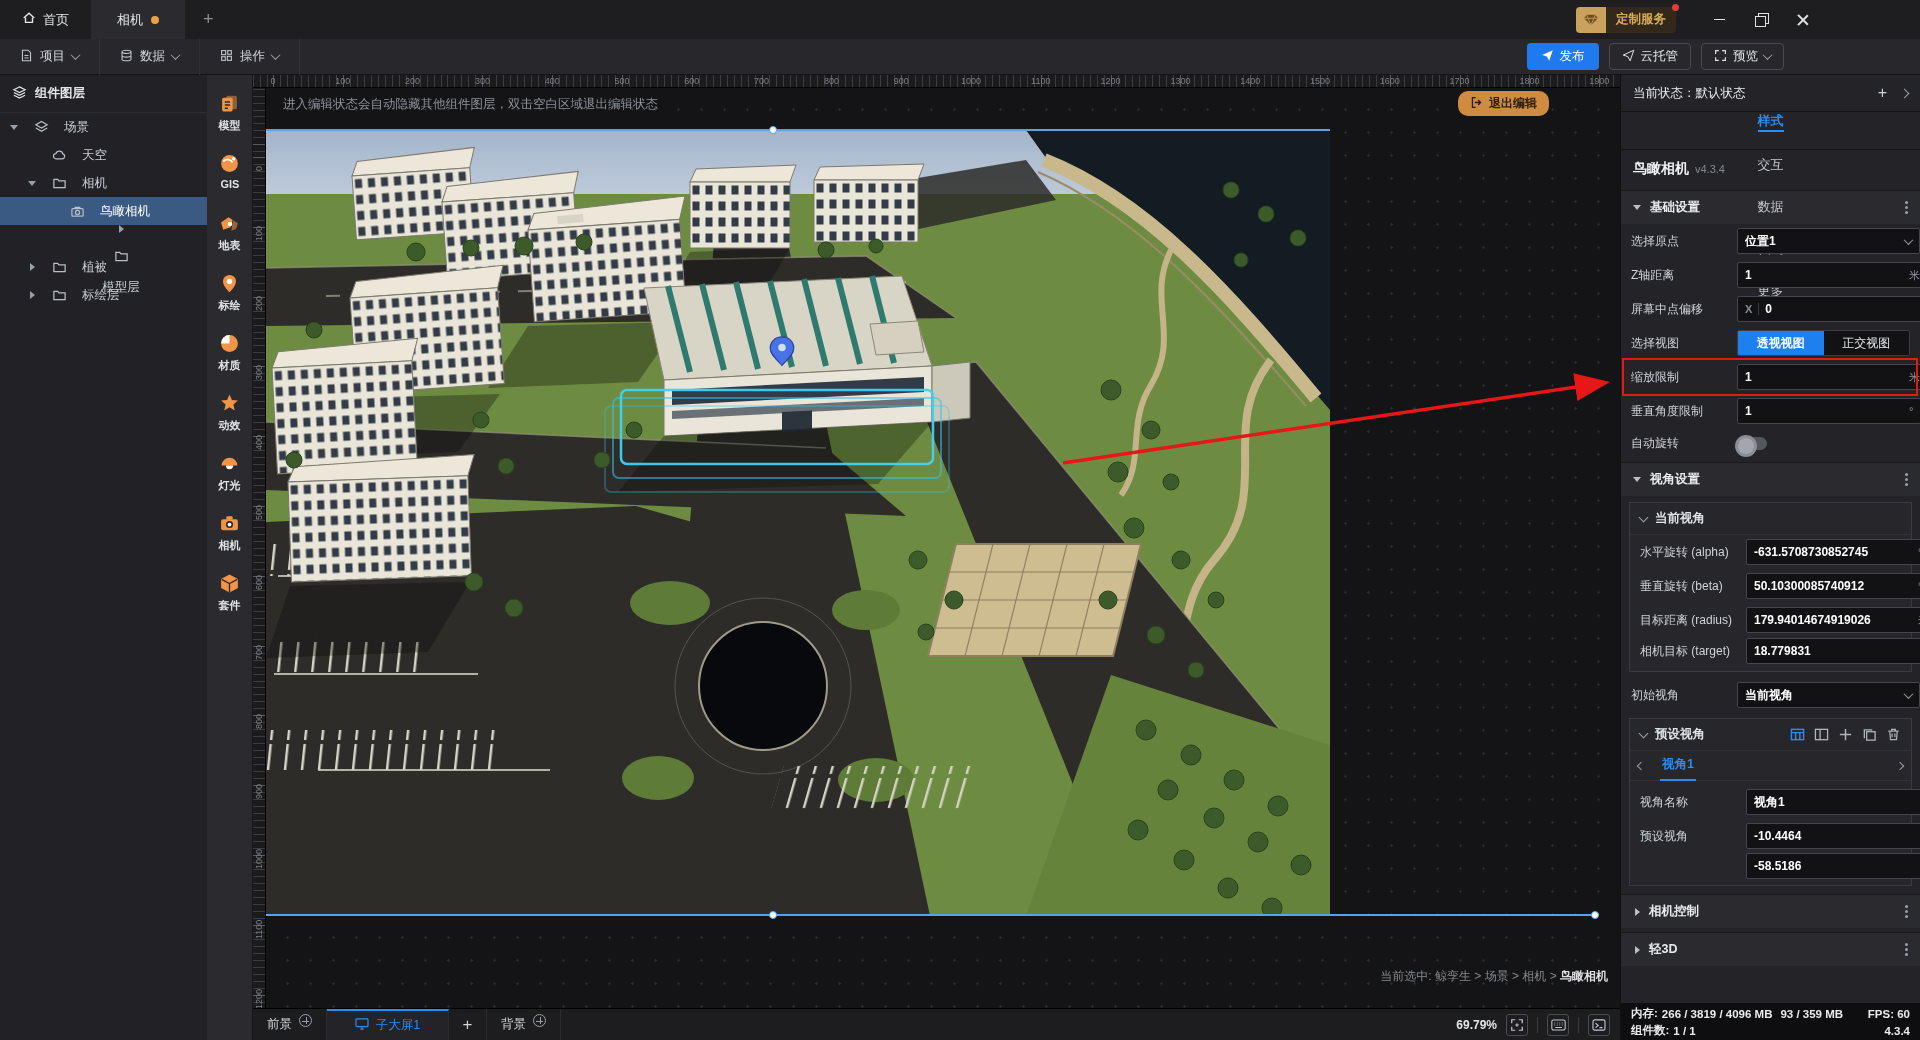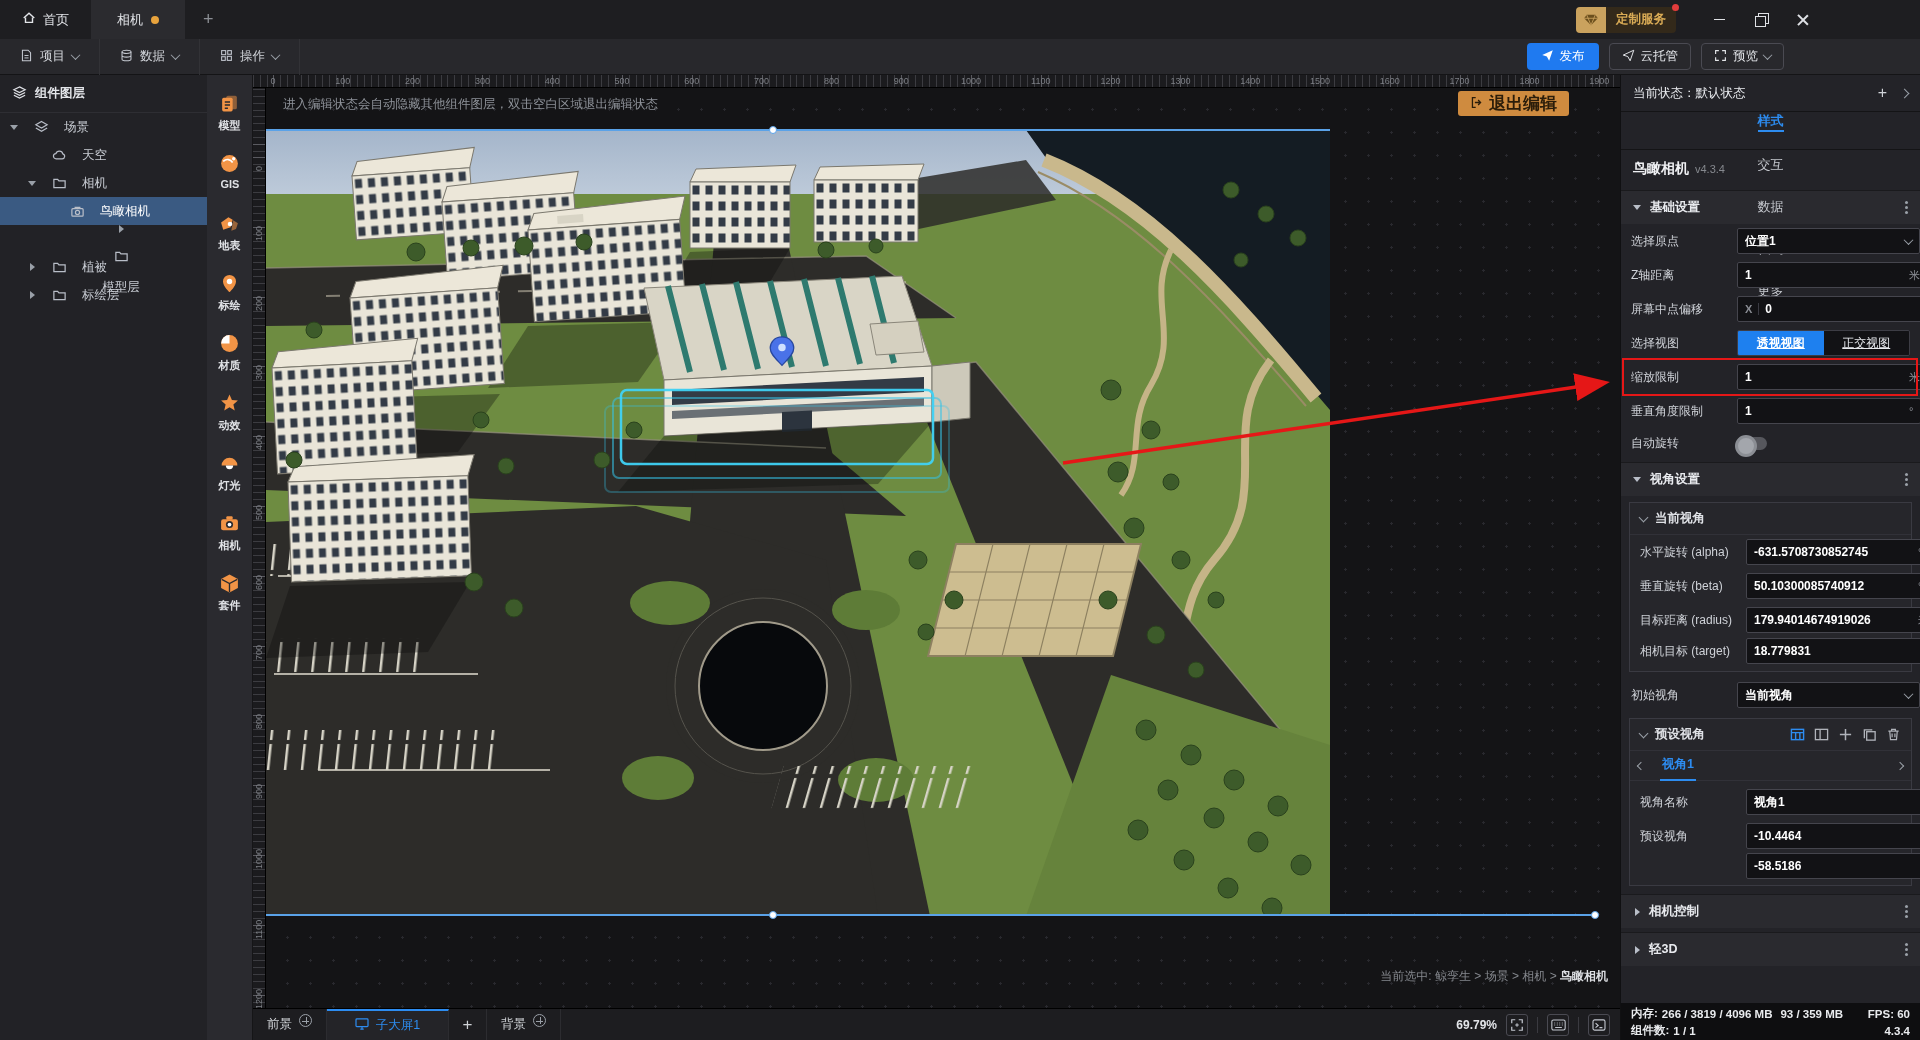--- a/index.html
+++ b/index.html
@@ -66,21 +66,21 @@
     background-image:repeating-linear-gradient(180deg,#5a5a60 0 1px,transparent 1px 69.8px),repeating-linear-gradient(180deg,#3c3c41 0 1px,transparent 1px 6.98px);
     background-position:0 69px; z-index:4; }
   .rl-h { position:absolute; top:1px; font-size:9px; color:#7c7f85; transform:translateX(-50%); }
   .rl-v { position:absolute; left:1px; font-size:9px; color:#7c7f85; transform:rotate(-90deg); transform-origin:left top; }
   #scene { position:absolute; left:13px; top:55px; width:1064px; height:786px; z-index:1; background:#20201f; }
   #scene svg { display:block; width:1064px; height:786px; }
   .sel-line { position:absolute; height:2px; background:#5aa2e8; z-index:2; }
   .sel-dot { position:absolute; width:8px; height:8px; border-radius:50%; background:#fff; border:1.5px solid #5aa2e8; z-index:3; }
   #hint { position:absolute; left:30px; top:21px; color:#8e9299; font-size:12.5px; z-index:3; }
   #exit-edit { position:absolute; left:1205px; top:16px; height:25px; display:flex; align-items:center; gap:6px; padding:0 12px;
-    background:#cf8b3f; border-radius:3px; color:#2b1d0a; font-size:17px; font-weight:700; z-index:3; }
+    background:#cf8b3f; border-radius:10px; color:#2b1d0a; font-size:12px; font-weight:700; z-index:3; }
   #sel-status { position:absolute; right:12px; top:893px; color:#85888e; font-size:12px; z-index:3; }
   #sel-status b { color:#dcdee2; font-weight:700; }
   #anno { position:absolute; left:0; top:0; width:1367px; height:933px; z-index:6; pointer-events:none; }
 
   
   #bottombar { position:absolute; left:253px; top:1008px; width:1367px; height:32px; background:#1d1d20; border-top:1px solid #000;
     display:flex; align-items:stretch; }
   .bb-sec { display:flex; align-items:center; gap:4px; padding:0 14px; border-right:1px solid #2c2c30; color:#cfd2d6; font-size:12.5px; }
   .bb-tab { width:122px; display:flex; align-items:center; justify-content:center; gap:7px; background:#242428; border-top:2px solid #2d8cf0;
     border-right:1px solid #2c2c30; color:#2d8cf0; font-size:12.5px; }
@@ -107,21 +107,21 @@
   .rp-sec { height:34px; display:flex; align-items:center; gap:8px; padding:0 12px; background:#2a2a2f; border-top:1px solid #1a1a1d; color:#e8eaee; font-weight:700; font-size:12.5px; }
   .kebab { margin-left:auto; width:3px; height:3px; border-radius:50%; background:#9aa0a8; box-shadow:0 -5px 0 #9aa0a8,0 5px 0 #9aa0a8; }
   .rp-row { display:flex; align-items:center; min-height:34px; padding:0 10px; position:relative; }
   .rp-label { width:106px; flex:0 0 106px; color:#cfd2d8; font-size:12px; }
   .rp-ctrl { flex:1; display:flex; gap:8px; align-items:center; }
   .inp { flex:1; display:flex; align-items:center; height:26px; background:#121215; border:1px solid #45454d; border-radius:2px; padding:0 7px; overflow:hidden; }
   .inp input { flex:1; min-width:0; background:transparent; border:none; outline:none; color:#fff; font-weight:700; font-size:12px; font-family:inherit; }
   .unit { color:#8a8d94; font-size:11px; margin-left:4px; flex:0 0 auto; }
   .pref { color:#8a8d94; font-weight:700; font-size:11px; padding-right:6px; margin-right:6px; border-right:1px solid #3a3a42; }
   .seg { flex:1; display:flex; height:26px; border:1px solid #3d3d45; border-radius:2px; overflow:hidden; }
-  .seg > div { flex:1; display:flex; align-items:center; justify-content:center; background:#121215; color:#e8eaee; font-size:12px;text-decoration:underline; }
+  .seg > div { flex:1; display:flex; align-items:center; justify-content:center; background:#121215; color:#e8eaee; font-size:12px; }
   .seg > div.active { background:#1e80ef; color:#fff; font-weight:700; }
   .toggle { position:relative; width:30px; height:13px; border-radius:7px; background:#56575d; }
   .toggle::before { content:""; position:absolute; left:-2px; top:-2px; width:16px; height:16px; border-radius:50%; background:#a3a6ac; border:3px solid #8b8e94; }
   .redbox::after { content:""; position:absolute; left:1px; right:2px; top:-2px; bottom:-2px; border:2.5px solid #e51717; pointer-events:none; }
   .rp-subpanel { margin:6px 8px; border:1px solid #3a3a42; background:#26262b; }
   .sub-head { height:32px; display:flex; align-items:center; gap:8px; padding:0 10px; color:#dfe1e6; font-weight:700; font-size:12.5px; border-bottom:1px solid #313138; }
   .chev-d { width:7px; height:7px; border-right:1.4px solid #9aa0a8; border-bottom:1.4px solid #9aa0a8; transform:rotate(45deg); margin-top:-3px; }
   .sub-head .tools { margin-left:auto; display:flex; align-items:center; gap:9px; }
   .sub-head .tools svg { display:block; }
   .vtab-row { height:30px; display:flex; align-items:center; border-bottom:1px solid #313138; padding:0 8px; }

